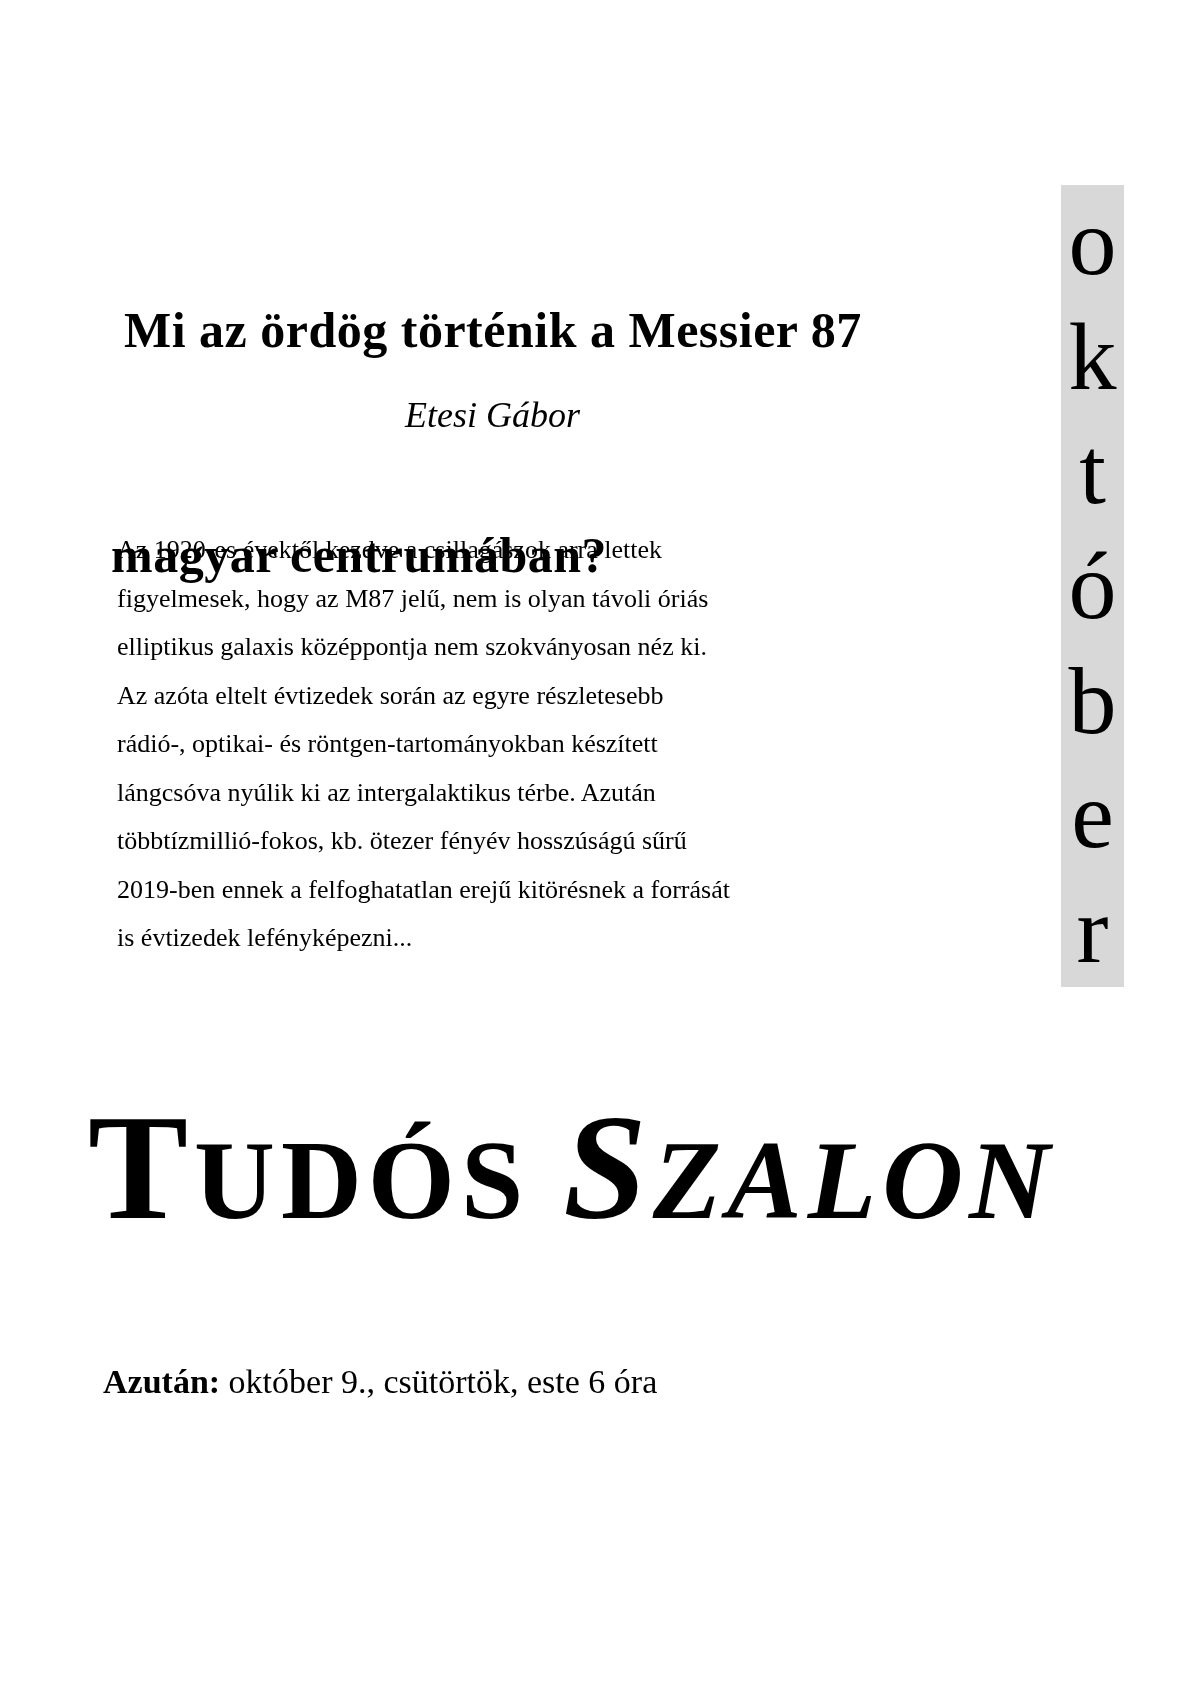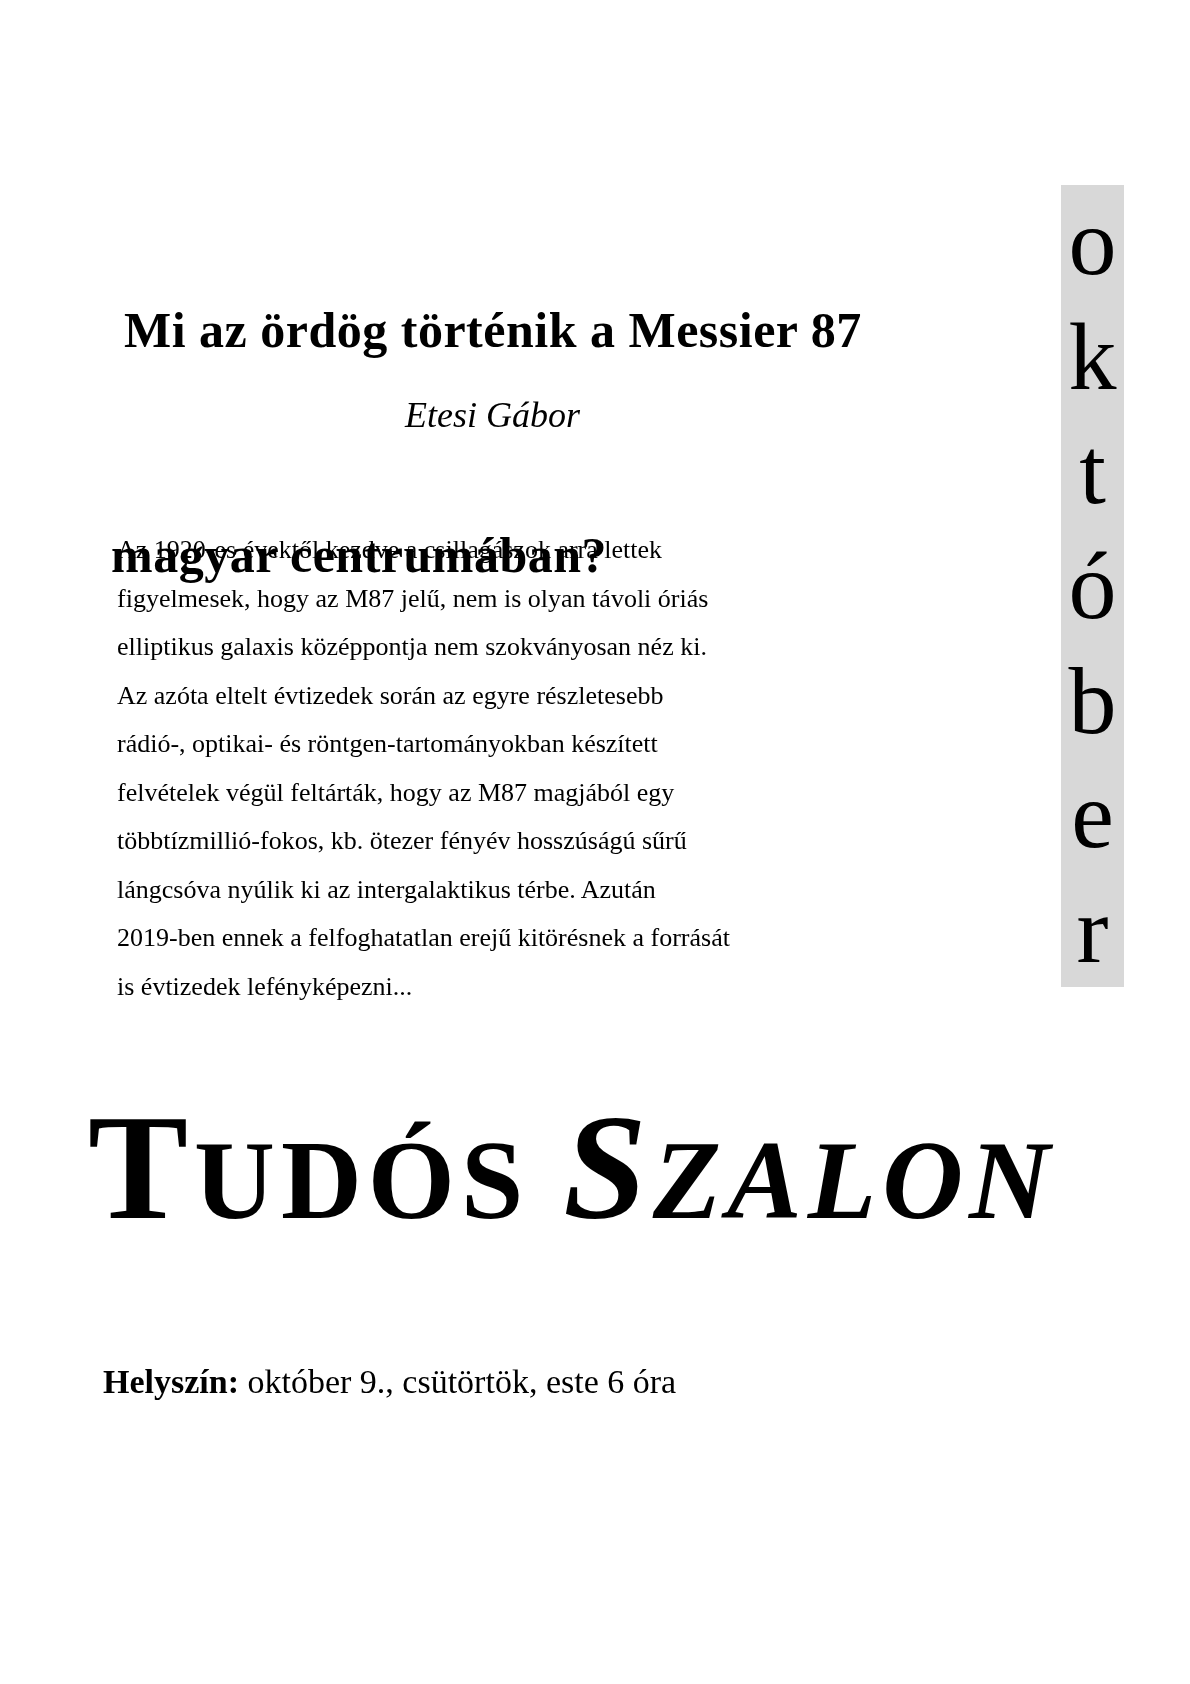--- a/index.html
+++ b/index.html
@@ -103,40 +103,39 @@
   </div>
 
   <div class="author">Etesi Gábor</div>
 
   <div class="abstract">
     <div>Az 1920-es évektől kezdve a csillagászok arra lettek</div>
     <div>figyelmesek, hogy az M87 jelű, nem is olyan távoli óriás</div>
     <div>elliptikus galaxis középpontja nem szokványosan néz ki.</div>
     <div>Az azóta eltelt évtizedek során az egyre részletesebb</div>
     <div>rádió-, optikai- és röntgen-tartományokban készített</div>
-    <div>felvételek végül feltárták, hogy az M87 magjából egy</div>
+    <div>lángcsóva nyúlik ki az intergalaktikus térbe. Azután</div>
     <div>többtízmillió-fokos, kb. ötezer fényév hosszúságú sűrű</div>
-    <div>lángcsóva nyúlik ki az intergalaktikus térbe. Azután</div>
     <div>2019-ben ennek a felfoghatatlan erejű kitörésnek a forrását</div>
     <div>is évtizedek lefényképezni...</div>
   </div>
 
   <div class="month-banner">
     <span>o</span>
     <span>k</span>
     <span>t</span>
     <span>ó</span>
     <span>b</span>
     <span>e</span>
     <span>r</span>
   </div>
 
   <div class="event-title">
     <span class="word"><span class="lead">T</span><span class="rest">UDÓS</span></span><span class="word"><span class="lead">S</span><span class="rest">ZALON</span></span>
   </div>
 
   <div class="details">
     <div class="detail-row">
-      <span class="detail-label">Helyszín:</span><span class="detail-value"> október 9., csütörtök, este 6 óra</span>
+      <span class="detail-label">Azután:</span><span class="detail-value"> október 9., csütörtök, este 6 óra</span>
     </div>
   </div>
 
 </div>
 
 </body></html>

